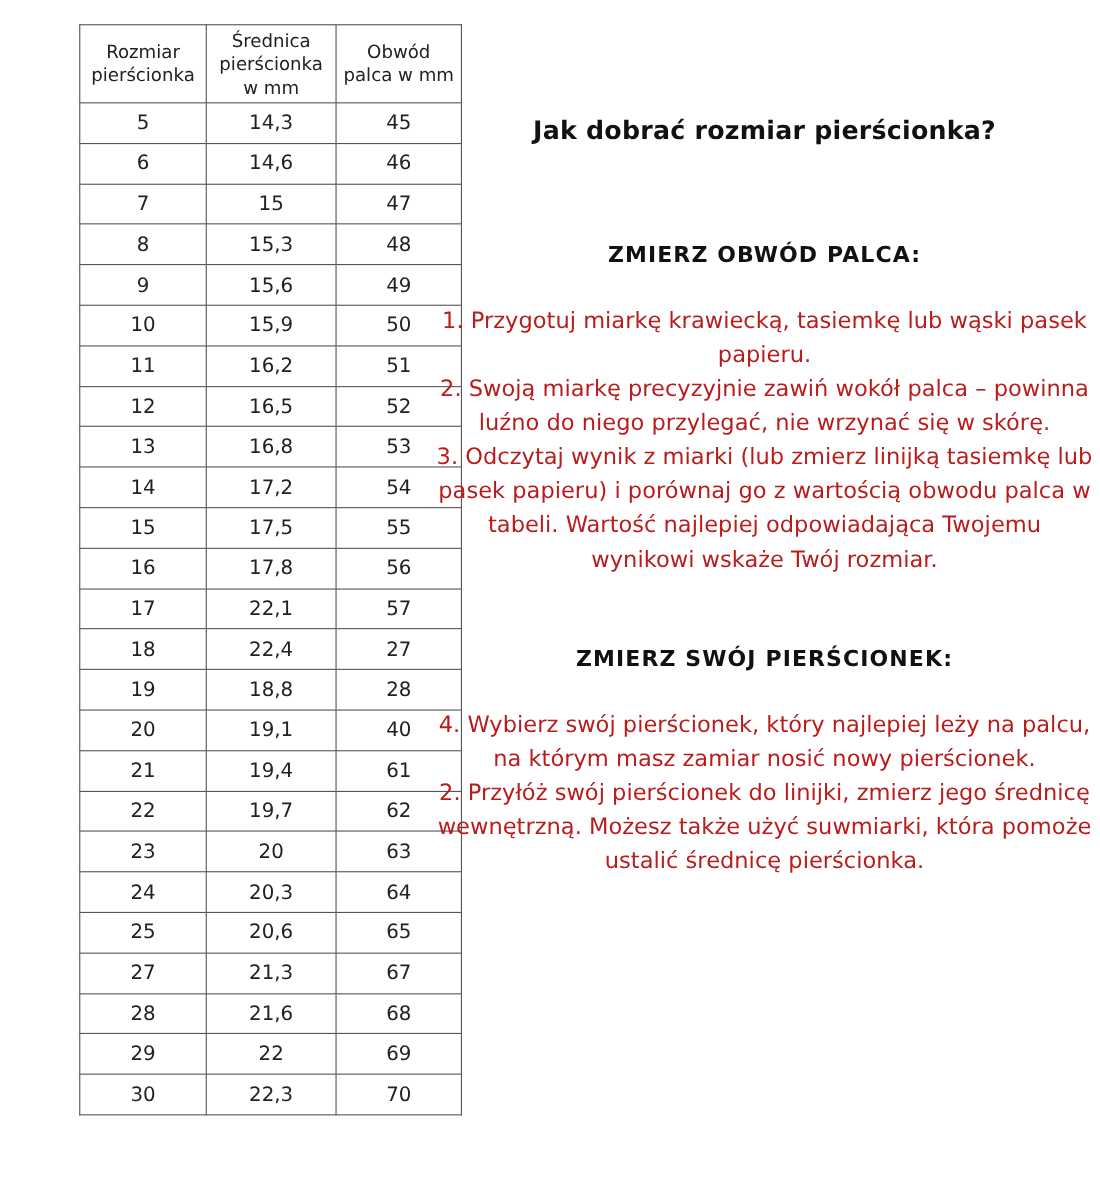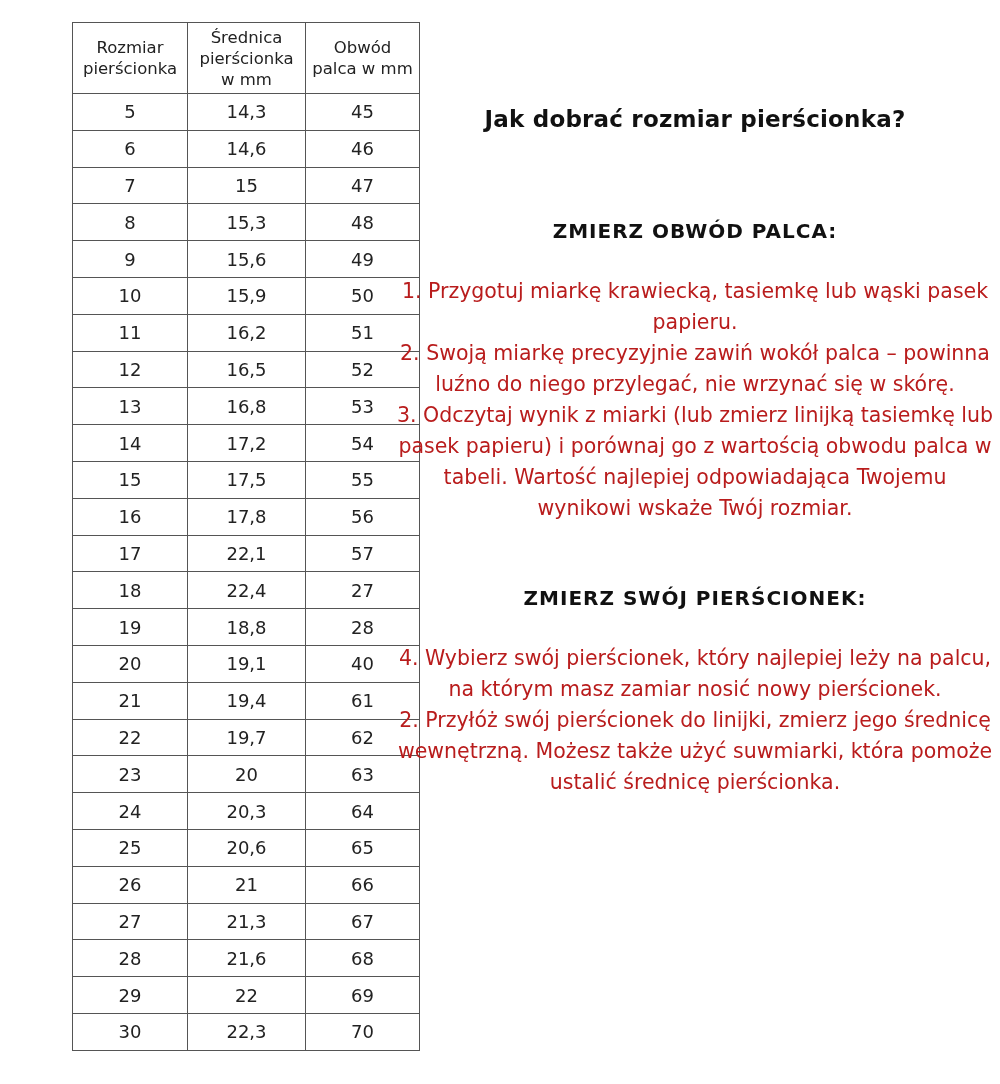--- a/index.html
+++ b/index.html
@@ -194,25 +194,20 @@
           <td>24</td>
           <td>20,3</td>
           <td>64</td>
         </tr>
         <tr>
           <td>25</td>
           <td>20,6</td>
           <td>65</td>
         </tr>
         <tr>
-          <td>26</td>
-          <td>21</td>
-          <td>66</td>
-        </tr>
-        <tr>
           <td>27</td>
           <td>21,3</td>
           <td>67</td>
         </tr>
         <tr>
           <td>28</td>
           <td>21,6</td>
           <td>68</td>
         </tr>
         <tr>

